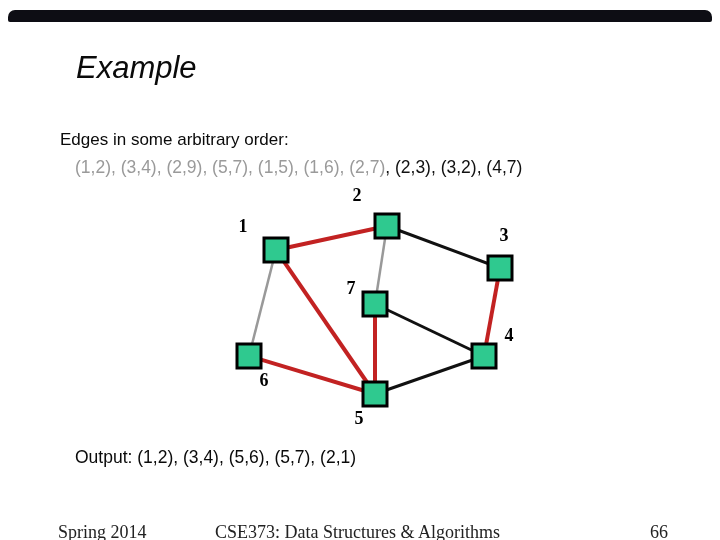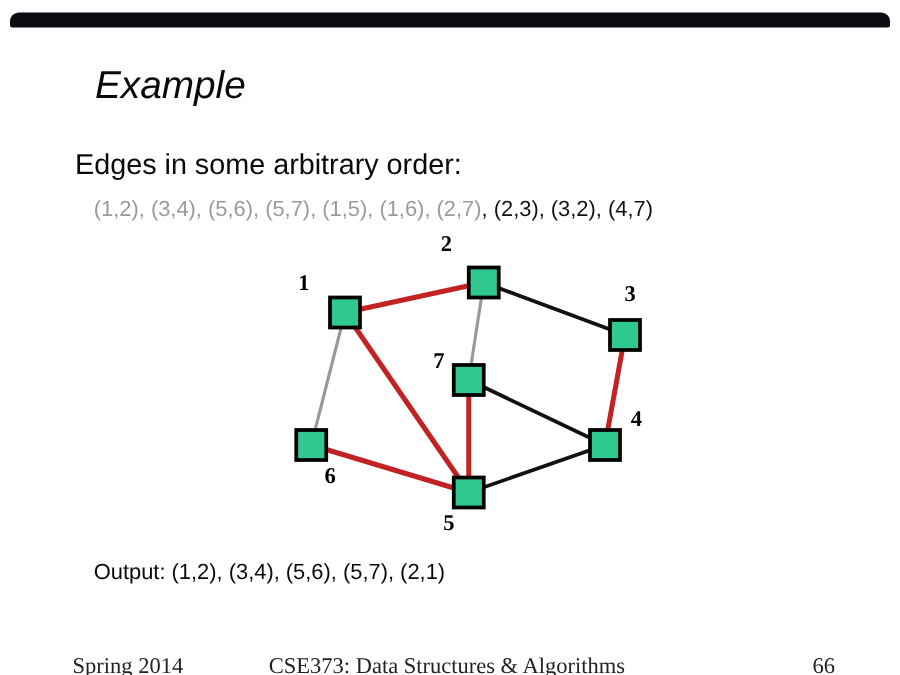--- a/index.html
+++ b/index.html
@@ -9,22 +9,22 @@
   }
   .top-bar{
     position:absolute;left:8px;top:10px;width:704px;height:12px;
     background:#0d0d14;border-radius:7px 7px 2px 2px;
   }
   .slide-title{
     position:absolute;left:76px;top:50px;
     font-size:31px;font-style:italic;color:#0a0a0a;white-space:nowrap;
   }
   .edges-intro{
-    position:absolute;left:60px;top:118px;
-    font-size:23px;color:#0a0a0a;white-space:nowrap;
+    position:absolute;left:60px;top:130px;
+    font-size:17px;color:#0a0a0a;white-space:nowrap;
   }
   .edge-list{
     position:absolute;left:75px;top:157px;
     font-size:17.5px;white-space:nowrap;
   }
   .edge-list .processed{color:#9a9a9a;}
   .edge-list .remaining{color:#111111;}
   .graph-wrap{position:absolute;left:220px;top:180px;width:320px;height:260px;}
   .output-line{
     position:absolute;left:75px;top:447px;
@@ -42,21 +42,21 @@
 </style>
 </head>
 <body>
 
 <div class="top-bar"></div>
 
 <div class="slide-title">Example</div>
 
 <div class="edges-intro">Edges in some arbitrary order:</div>
 
-<div class="edge-list"><span class="processed">(1,2), (3,4), (5,6), (5,7), (1,5), (1,6), (2,7)</span><span class="remaining">, (2,3), (3,2), (4,7)</span></div>
+<div class="edge-list"><span class="processed">(1,2), (3,4), (2,9), (5,7), (1,5), (1,6), (2,7)</span><span class="remaining">, (2,3), (3,2), (4,7)</span></div>
 
 <div class="graph-wrap">
   <svg id="graph-svg" width="320" height="260" viewBox="0 0 320 260">
       <line x1="56" y1="70" x2="29" y2="176" stroke="#999999" stroke-width="2.5"></line>
       <line x1="167" y1="46" x2="155" y2="124" stroke="#999999" stroke-width="2.5"></line>
       <line x1="167" y1="46" x2="280" y2="88" stroke="#111111" stroke-width="3"></line>
       <line x1="155" y1="124" x2="264" y2="176" stroke="#111111" stroke-width="3"></line>
       <line x1="155" y1="214" x2="264" y2="176" stroke="#111111" stroke-width="3"></line>
       <line x1="56" y1="70" x2="167" y2="46" stroke="#c22222" stroke-width="4"></line>
       <line x1="56" y1="70" x2="155" y2="214" stroke="#c22222" stroke-width="4"></line>

